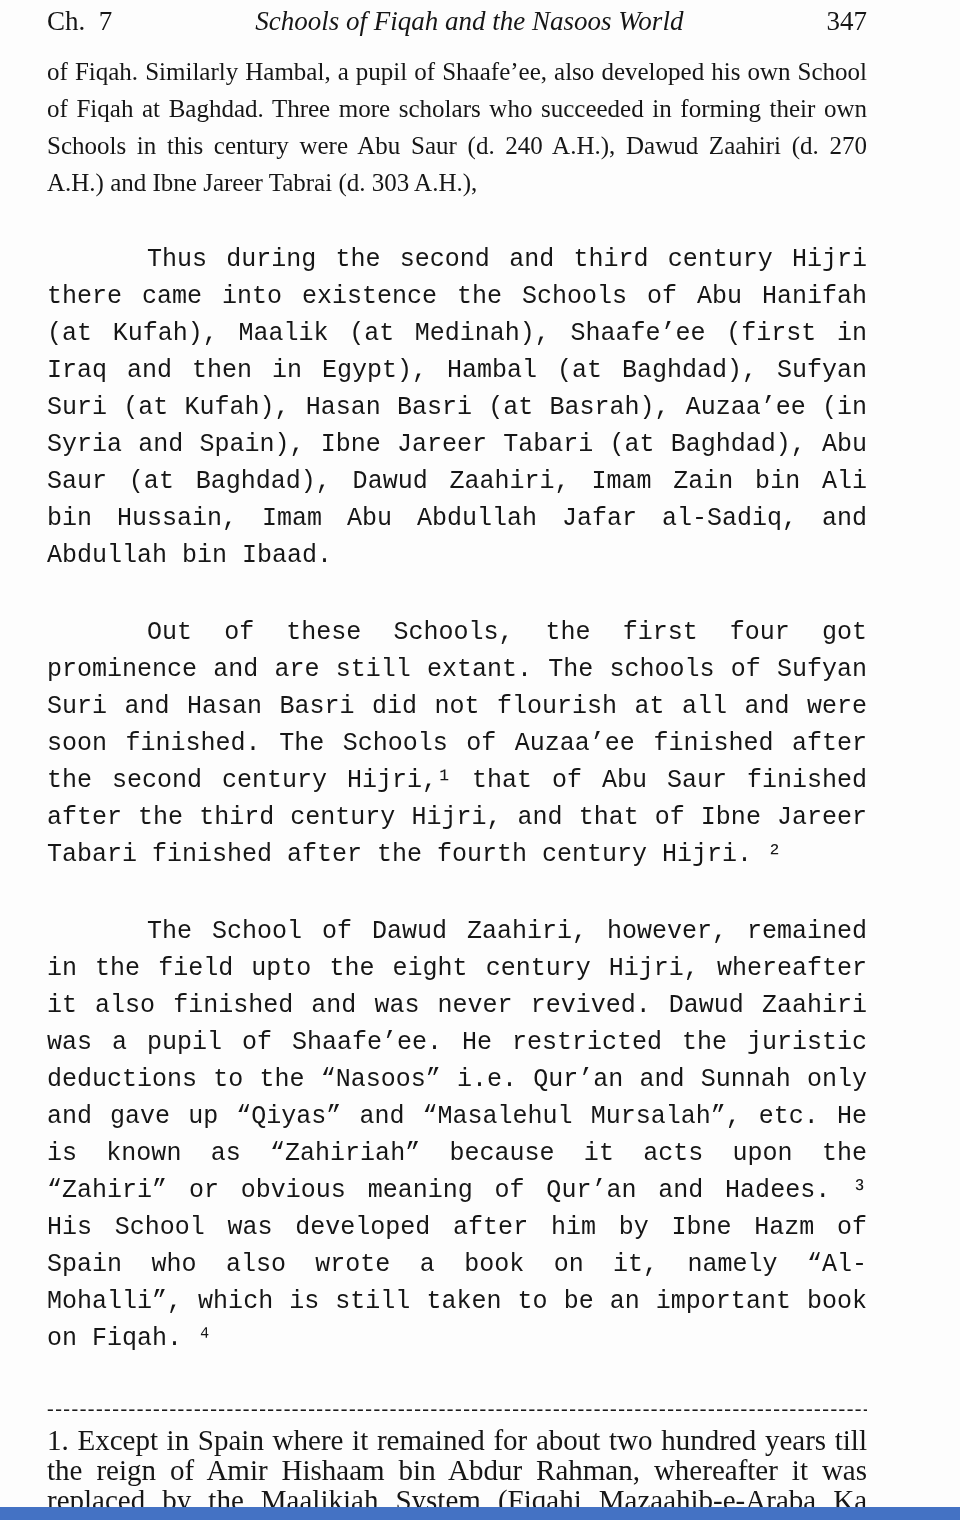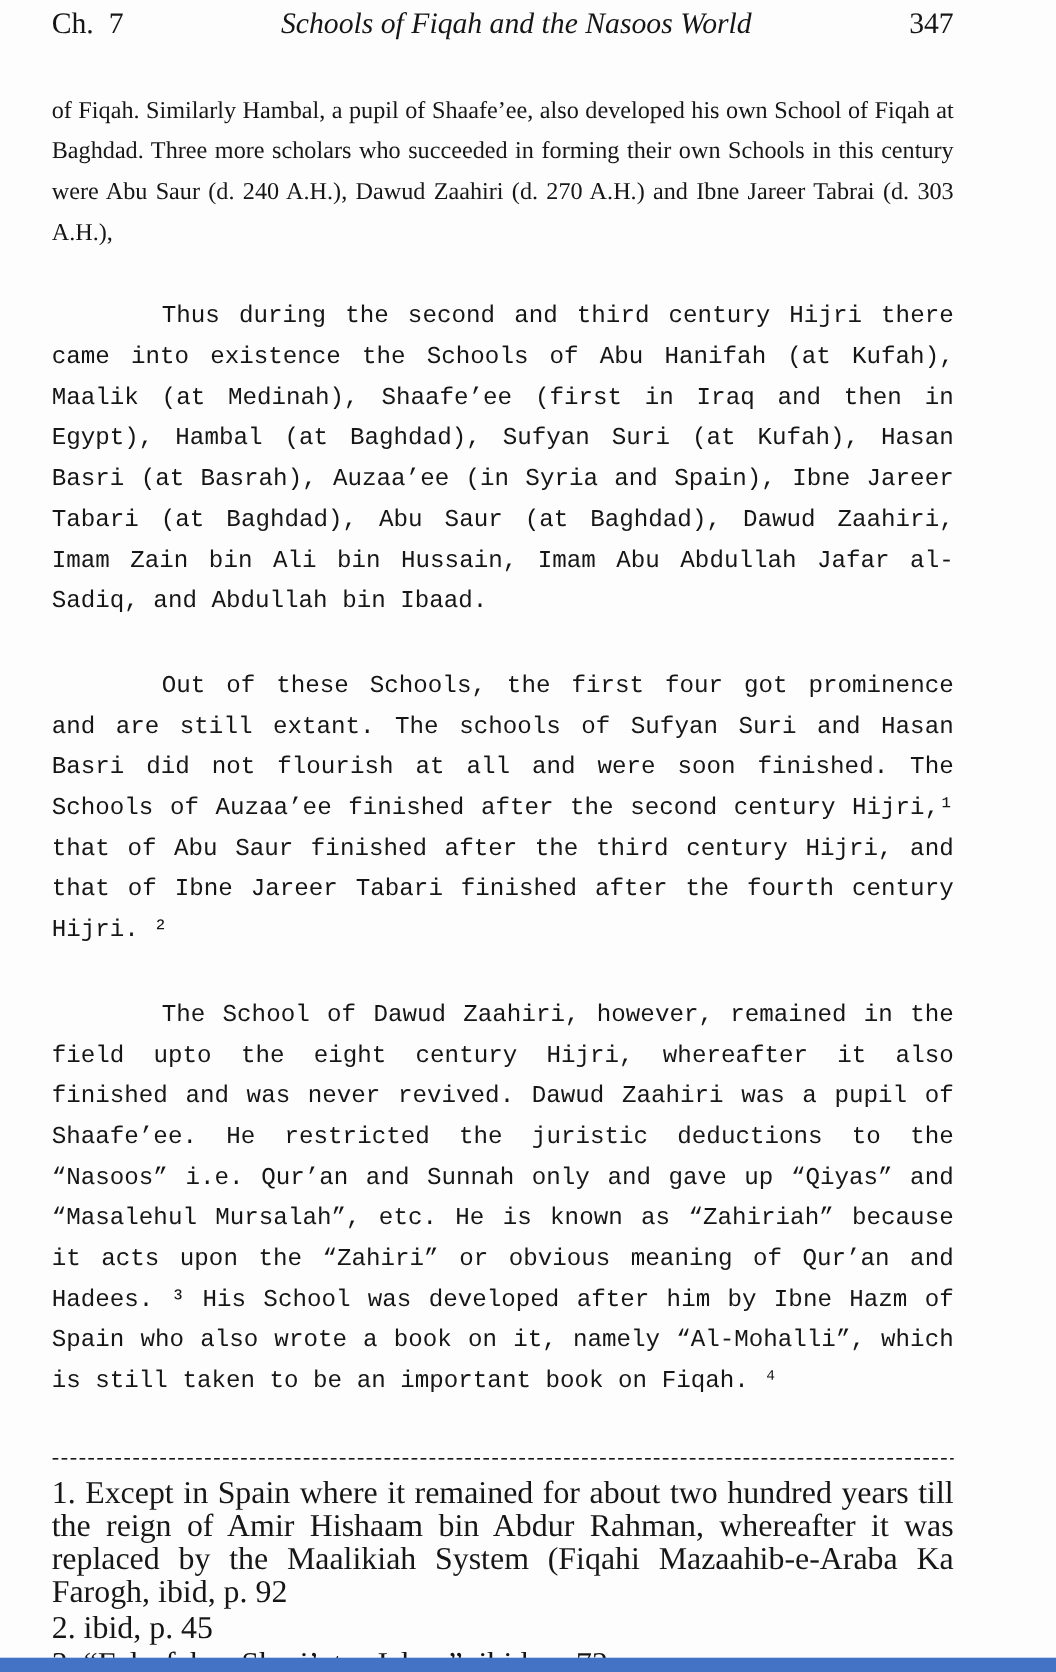--- a/index.html
+++ b/index.html
@@ -10,26 +10,26 @@
     color:#161616;
     position:relative;
     overflow:hidden;
   }
   .content{
     position:absolute;left:47px;top:6px;width:820px;
   }
   .header{
     display:flex;justify-content:space-between;align-items:baseline;
     font-size:27px;
-    margin-bottom:44px;
+    margin-bottom:16px;
   }
   .header .chapter{white-space:pre;}
   .header .title{font-style:italic;}
   p.para{
-    font-size:22px;
+    font-size:25px;
     line-height:37px;
     text-align:justify;
     margin:0 0 40px 0;
   }
   p.para.indent{text-indent:100px;font-family:Liberation Mono, monospace;}
   .separator{
     font-size:20px;
     letter-spacing:1.5px;
     white-space:nowrap;
     overflow:hidden;

